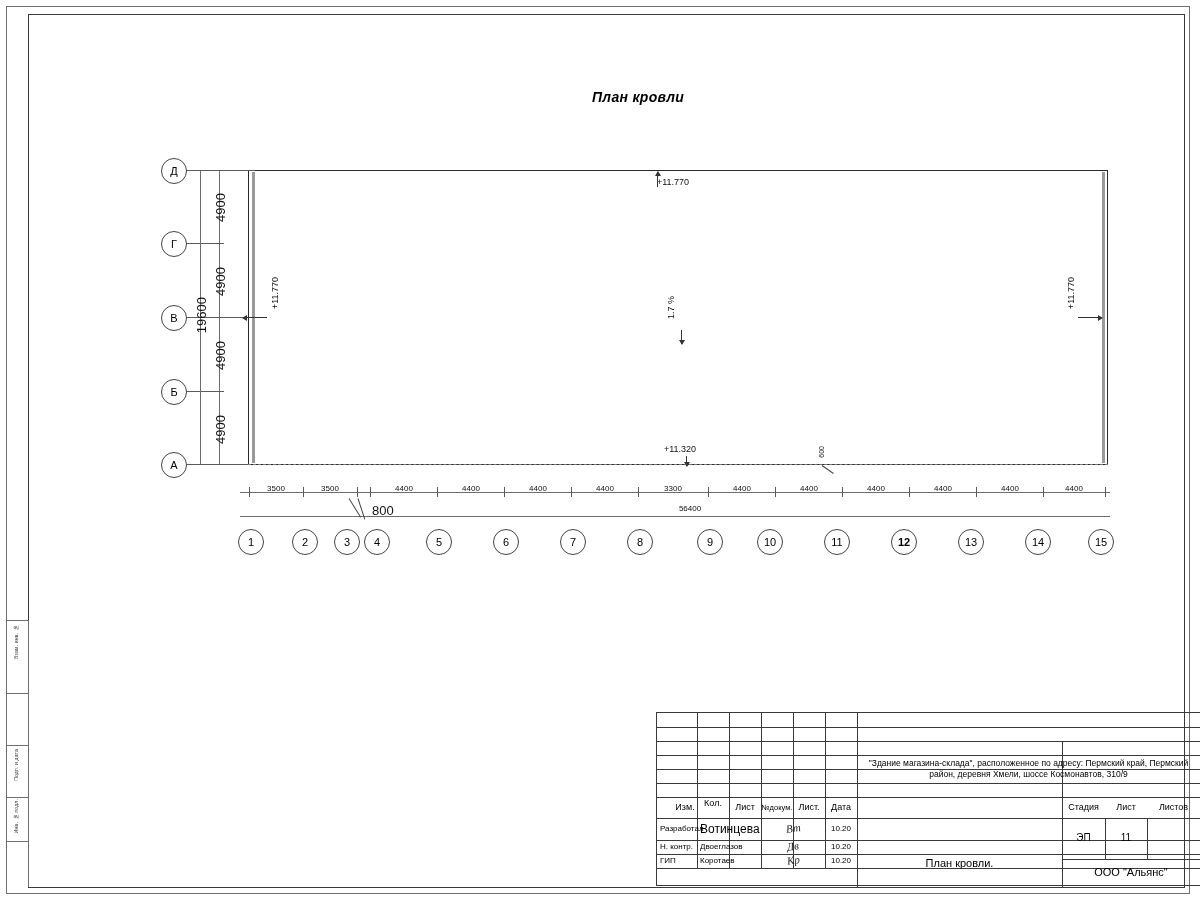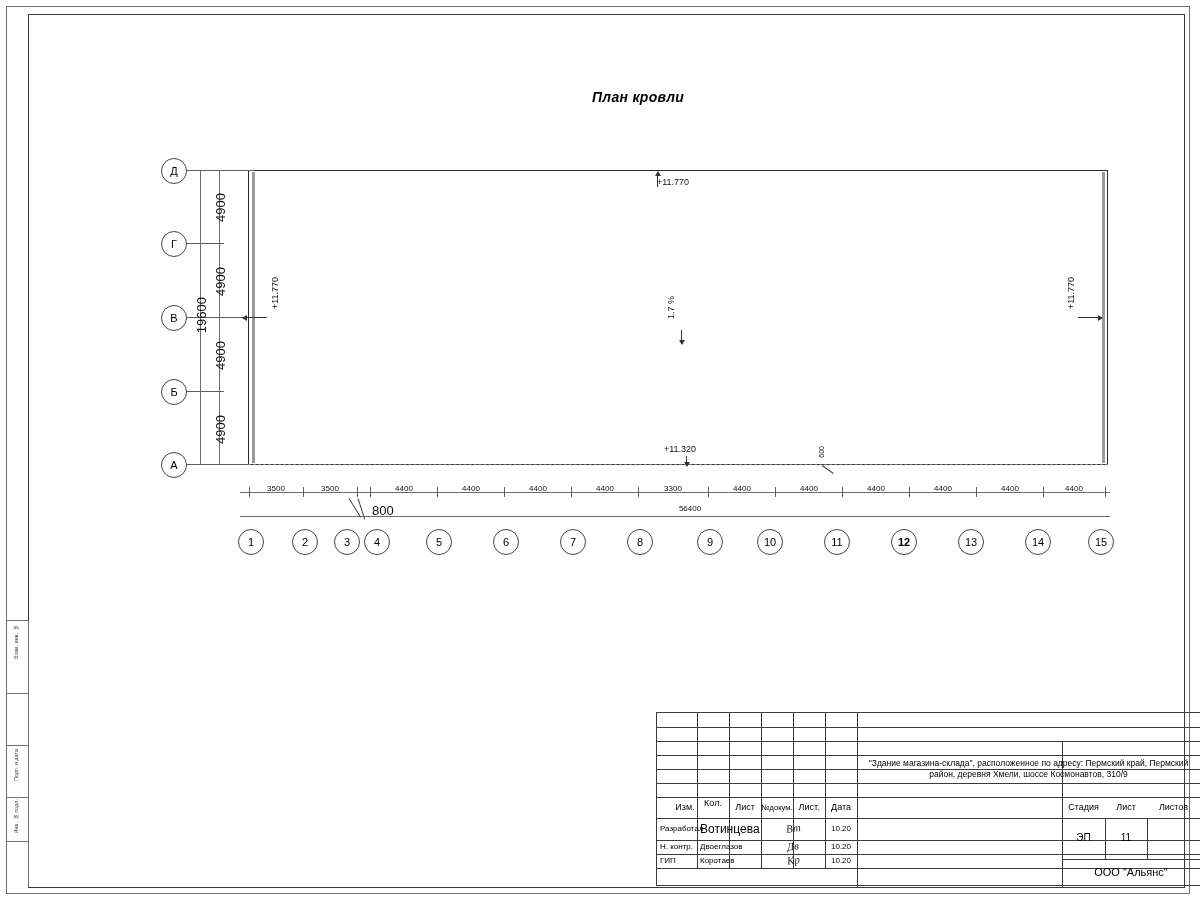--- a/index.html
+++ b/index.html
@@ -422,20 +422,21 @@
       </div>
     <div class="cell" style="left:168px; top:127px; width:32px; height:14px; font-size:8px;">10.20</div>
 
     <div class="cell left" style="left:0; top:141px; width:40px; height:14px; font-size:8px;">ГИП</div>
     <div class="cell left" style="left:40px; top:141px; width:64px; height:14px; font-size:8px;">Коротаев</div>
     <div class="cell" style="left:104px; top:141px; width:64px; height:14px;">
         <span class="sig">Кр</span>
       </div>
     <div class="cell" style="left:168px; top:141px; width:32px; height:14px; font-size:8px;">10.20</div>
 
+    <div class="cell big" style="left:200px; top:127px; width:205px; height:47px;">План кровли.</div>
 
     <div class="cell" style="left:405px; top:84px; width:43px; height:21px; font-size:9px;">Стадия</div>
     <div class="cell" style="left:448px; top:84px; width:42px; height:21px; font-size:9px;">Лист</div>
     <div class="cell" style="left:490px; top:84px; width:53px; height:21px; font-size:9px;">Листов</div>
     <div class="cell" style="left:405px; top:105px; width:43px; height:41px; font-size:10px;">ЭП</div>
     <div class="cell" style="left:448px; top:105px; width:42px; height:41px; font-size:10px;">11</div>
     <div class="cell" style="left:490px; top:105px; width:53px; height:41px; font-size:10px;"></div>
 
     <div class="cell big" style="left:405px; top:146px; width:138px; height:28px;">ООО "Альянс"</div>
   </div>

